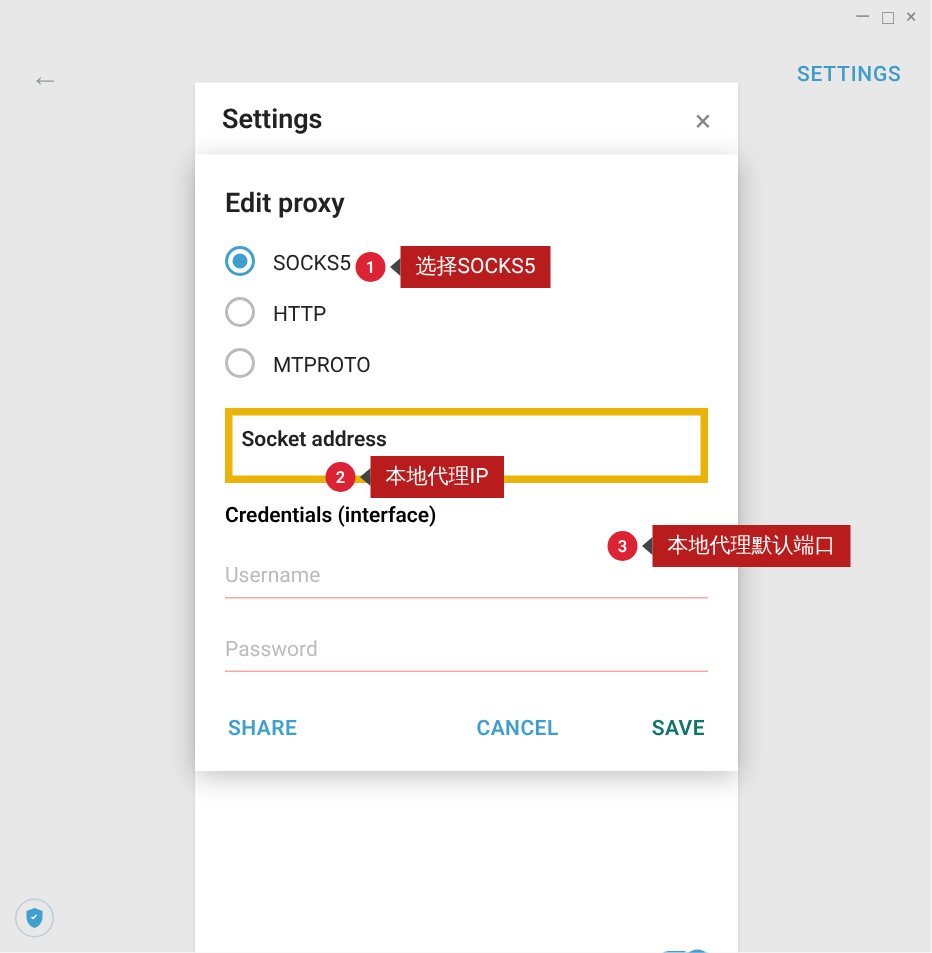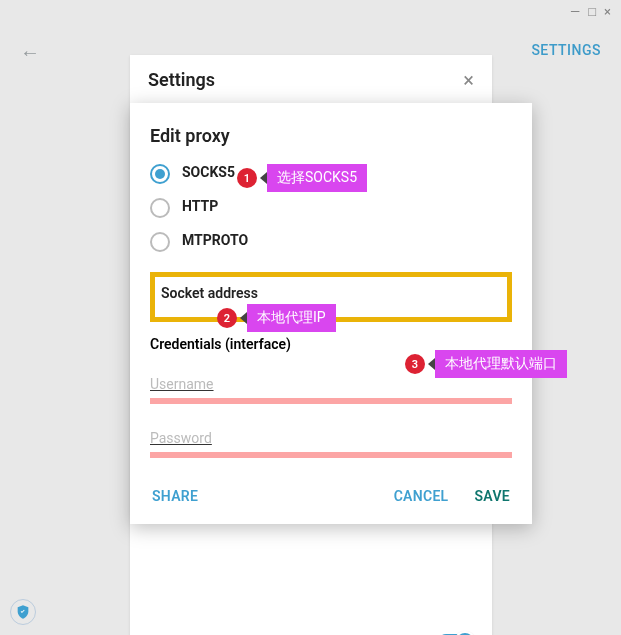--- a/index.html
+++ b/index.html
@@ -19,53 +19,53 @@
 .settings-header { display: flex; align-items: center; justify-content: space-between; padding: 14px 18px; }
 .settings-header h2 { font-size: 18px; font-weight: 600; color: #222; }
 .close-x { font-size: 20px; color: #888; cursor: pointer; line-height: 1; }
 
 .settings-lower { padding: 0 10px 20px; }
 .divider-row { height: 520px; }
 .scale-row { display: flex; align-items: center; justify-content: space-between; padding: 10px 8px; color: #333; font-size: 14px; }
 .toggle { width: 36px; height: 16px; border-radius: 10px; background: #3fa0d0; position: relative; }
 .toggle::after { content: ""; width: 18px; height: 18px; background: #3fa0d0; border: 2px solid #fff; border-radius: 50%; position: absolute; right: -2px; top: -3px; box-shadow: 0 1px 2px rgba(0,0,0,0.2); }
 
-.modal { position: absolute; top: 103px; left: 130px; width: 402px; background: #fff; box-shadow: 0 4px 18px rgba(0,0,0,0.25); padding: 22px 20px 14px; }
+.modal { position: absolute; top: 103px; left: 130px; width: 362px; background: #fff; box-shadow: 0 4px 18px rgba(0,0,0,0.25); padding: 22px 20px 14px; }
 
 .modal h3 { font-size: 18px; font-weight: 600; color: #222; margin-bottom: 18px; }
 
 .radios { display: flex; flex-direction: column; gap: 14px; margin-bottom: 20px; }
-.radio-row { display: flex; align-items: flex-start; gap: 12px; font-size: 14px; color: #222; position: relative; font-weight: bold; }
+.radio-row { display: flex; align-items: flex-end; gap: 12px; font-size: 14px; color: #222; position: relative; }
 .radio-outer { width: 20px; height: 20px; border-radius: 50%; border: 2px solid #bbb; display: flex; align-items: center; justify-content: center; }
 .radio-outer.sel { border-color: #3fa0d0; }
 .radio-inner { width: 10px; height: 10px; border-radius: 50%; background: #3fa0d0; }
 
 .hi-box { border: 5px solid #eab308; padding: 8px 6px 10px; margin-bottom: 14px; }
 .sec-title { font-size: 14px; font-weight: 600; color: #222; margin-bottom: 6px; }
 .addr-row { display: flex; gap: 14px; }
 .field { flex: 1; }
 .field.small { flex: 0 0 68px; }
 .lbl { font-size: 12px; color: #aaa; display: flex; align-items: center; gap: 4px; }
 .val { font-size: 14px; color: #222; margin-top: 3px; }
 
 .cred-title { font-size: 14px; font-weight: 600; margin-bottom: 18px; }
-.inp { width: 100%; border: none; border-bottom: 6px solid #fca5a5; padding: 6px 0; font-size: 14px; color: #333; margin-bottom: 20px; outline: none; text-decoration: underline; }
+.inp { width: 100%; border: none; border-bottom: 1px solid #fca5a5; padding: 6px 0; font-size: 14px; color: #333; margin-bottom: 20px; outline: none; }
 .inp::placeholder { color: #bbb; }
 
-.actions { display: flex; align-items: center; margin-top: 4px; }
+.actions { display: flex; align-items: center; margin-top: 4px; gap: 36px; }
 .btn { font-size: 14px; font-weight: 600; letter-spacing: 0.3px; cursor: pointer; padding: 6px 2px; }
 .btn.share { color: #3fa0d0; }
 .spacer { flex: 1; }
 .btn.cancel { color: #3fa0d0; margin-right: 22px; }
 .btn.save { color: #0f766e; }
 
 .ann { position: absolute; display: flex; align-items: center; z-index: 10; }
 .num { width: 20px; height: 20px; border-radius: 50%; background: #d23; color: #fff; font-size: 11px; font-weight: 600; display: flex; align-items: center; justify-content: center; }
 .tri { width: 0; height: 0; border-top: 6px solid transparent; border-bottom: 6px solid transparent; border-right: 7px solid #444; margin-left: 3px; }
-.tip { background: #d946ef; color: #fff; font-size: 14px; padding: 5px 10px; white-space: nowrap; }
+.tip { background: #b91c1c; color: #fff; font-size: 14px; padding: 5px 10px; white-space: nowrap; }
 
 .shield-badge { position: absolute; left: 10px; bottom: 10px; width: 26px; height: 26px; border-radius: 50%; border: 1px solid #bcd; display: flex; align-items: center; justify-content: center; }
 .shield-badge svg { width: 16px; height: 16px; }
 </style>
 </head>
 <body>
 
 <div class="window-controls">
   <span>—</span>
   <span>□</span>

